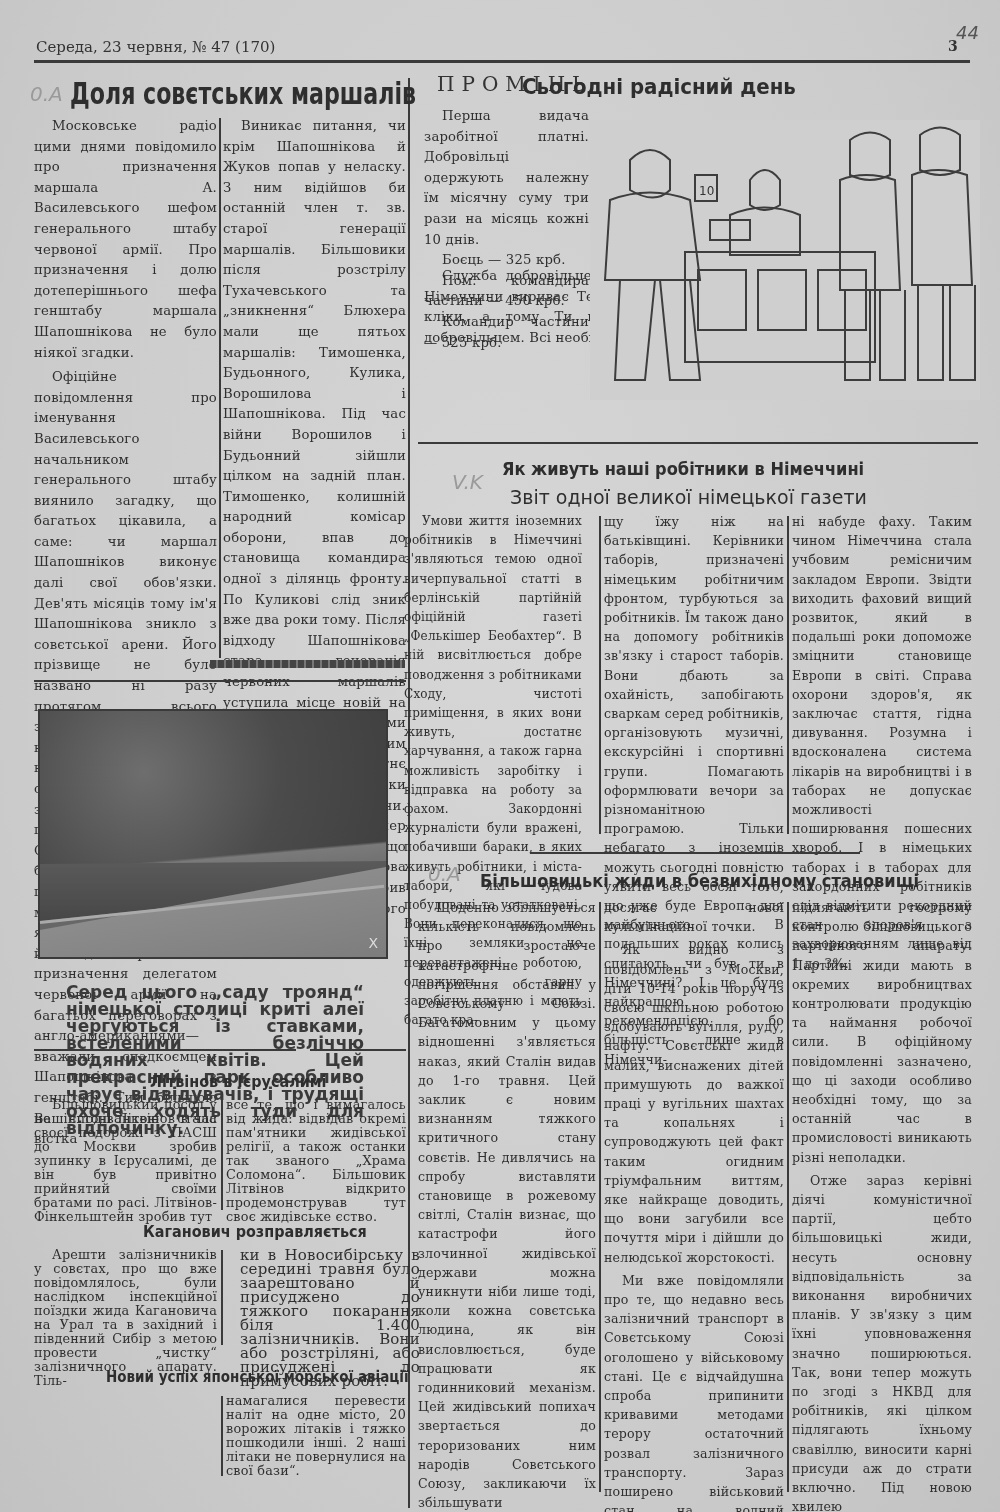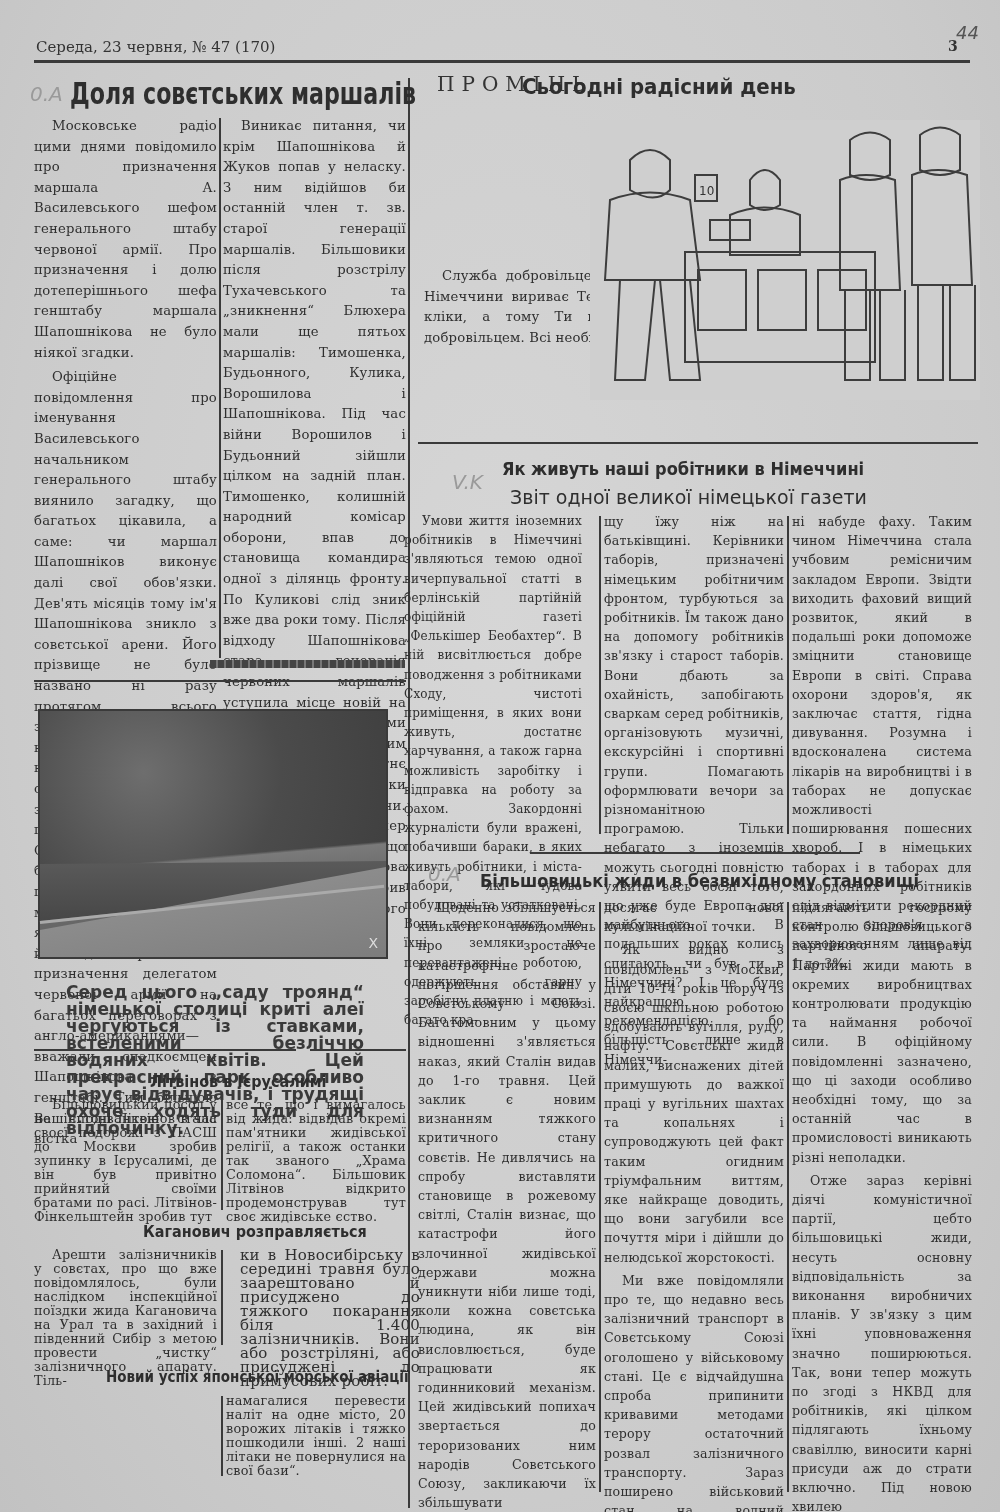--- a/index.html
+++ b/index.html
@@ -58,20 +58,26 @@
     <p>Офіційне повідомлення про іменування Василевського начальником генерального штабу виянило загадку, що багатьох цікавила, а саме: чи маршал Шапошніков виконує далі свої обов'язки. Дев'ять місяців тому ім'я Шапошнікова зникло з совєтської арени. Його прізвище не було названо ні разу протягом всього зимового бою. Також нічого не було чути про нього при роздачі орденів. Головне ж, що зникло воно із совєтської преси та радіо. Останніми часами більше уваги присвячувалося маршалові Жукову, якого—після підвищення його до маршала та призначення делегатом червоної армії на багатьох переговорах з англо-американцями—вважали спадкоємцем Шапошнікова в генштабі. Тим більшою не сподіванкою стала вістка</p>
   </div>
   <div class="vline" style="left:219px;top:118px;height:540px;"></div>
   <div class="col" style="left:223px;top:116px;width:183px;">
     <p>Виникає питання, чи крім Шапошнікова й Жуков попав у неласку. З ним відійшов би останній член т. зв. старої генерації маршалів. Більшовики після розстрілу Тухачевського та „зникнення“ Блюхера мали ще пятьох маршалів: Тимошенка, Будьонного, Кулика, Ворошилова і Шапошнікова. Під час війни Ворошилов і Будьонний зійшли цілком на задній план. Тимошенко, колишній народний комісар оборони, впав до становища командира одної з ділянць фронту. По Куликові слід зник вже два роки тому. Після відходу Шапошнікова стара генерація червоних маршалів уступила місце новій на чолі з маршалами Сталіним, Василевським і Вороновим. Майбутнє покаже, які наслідки принесуть ці зміни. Одначе вже тепер можна догадуватись, що Жукова і Шапошнікова Сталін зробив винуватцями невдалого зимового наступу.</p>
   </div>
   <div class="orn" style="left:210px;top:660px;width:195px;"></div>
   <div class="rule" style="left:34px;top:680px;width:372px;height:2px;"></div>
 
   <div class="h-main" style="left:522px;top:74px;font-size:22px;">Сьогодні радісний день</div>
+  <div class="col" style="left:424px;top:106px;width:165px;">
+    <p>Перша видача заробітної платні. Добровільці одержують належну їм місячну суму три рази на місяць кожні 10 днів.</p>
+    <p style="margin-top:0">Боєць — 325 крб.</p>
+    <p style="margin-top:0">Пом. командира частини — 450 крб.</p>
+    <p style="margin-top:0">Командир частини — 525 крб.</p>
+  </div>
   <div class="col" style="left:424px;top:266px;width:545px;">
     <p style="text-indent:18px;">Служба добровільцем є почесна служба своїй батьківщині. Перемога Німеччини вириває Тебе назавжди з ланцюгів більшовицько-сталінської кліки, а тому Ти повинен служити своїй батьківщині. Запишися добровільцем. Всі необхідні Тобі відомості дасть місцева Ортскомендатура.</p>
   </div>
 
   <svg class="illus" viewBox="0 0 390 280" style="background:#cfcfcf;">
     <g fill="none" stroke="#3d3d3d" stroke-width="2">
 
       <path d="M40 40 q20 -20 40 0 l0 30 q-15 15 -40 0z"></path>
       <path d="M20 80 q40 -15 80 0 l10 80 l-95 0z"></path>
       <path d="M30 160 l-5 100 l30 0 l10 -100"></path>

